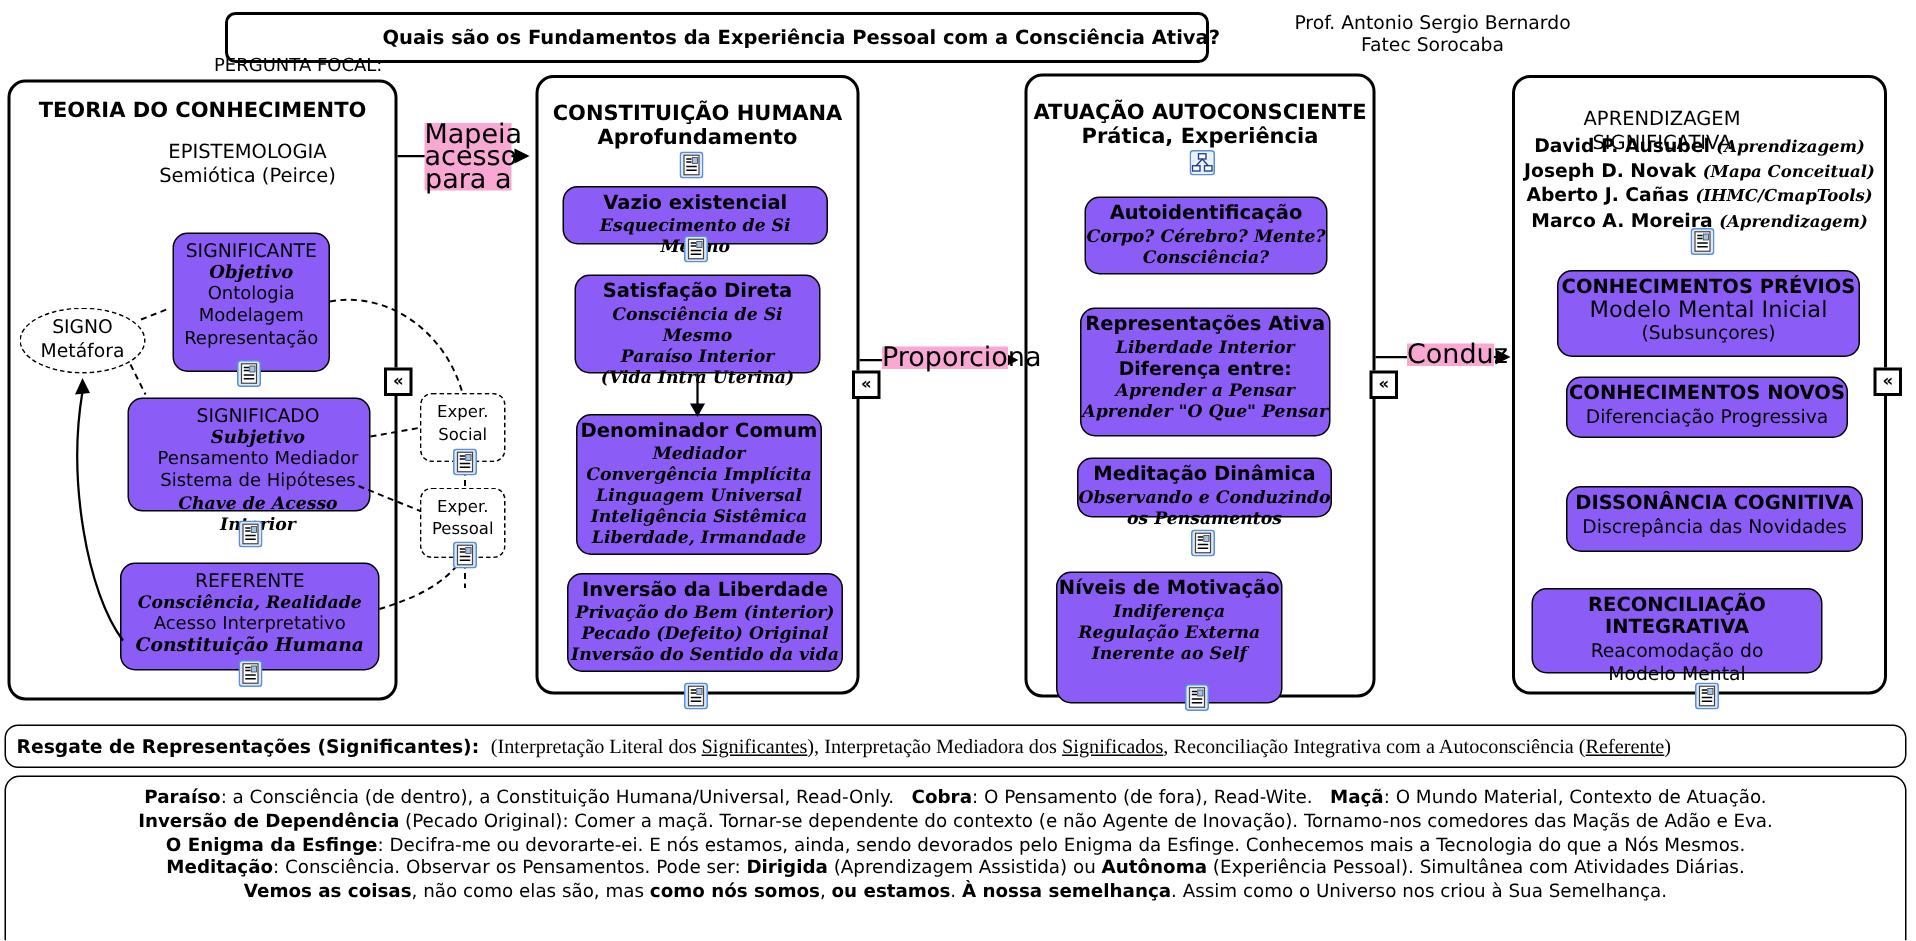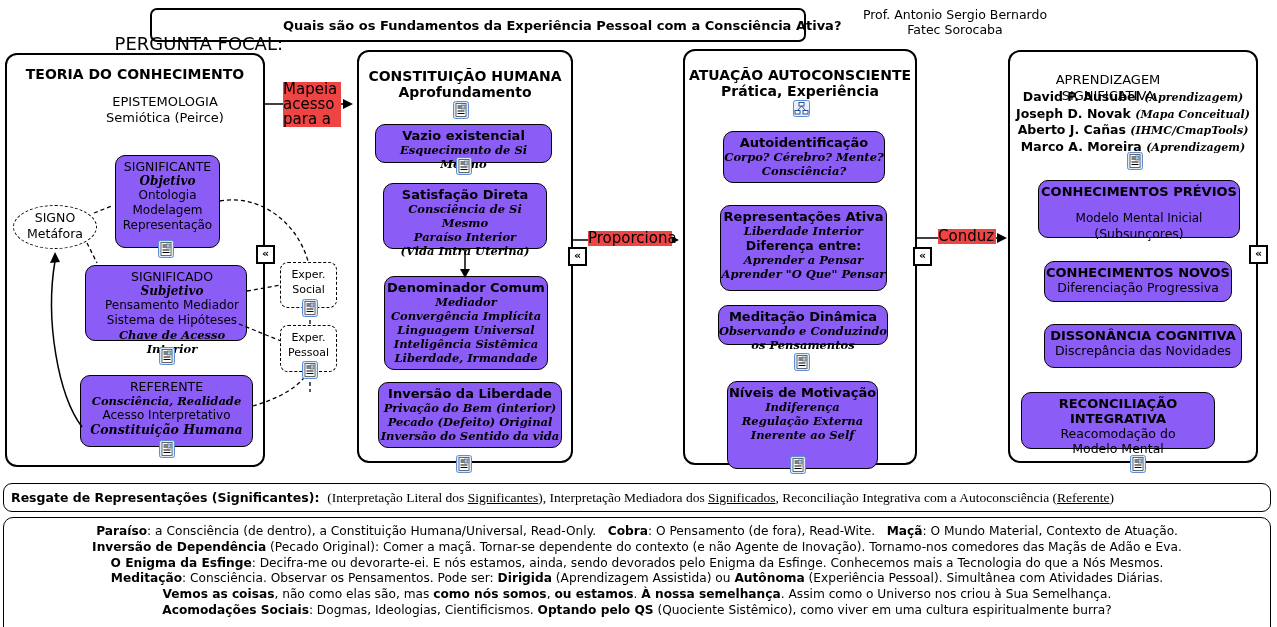--- a/index.html
+++ b/index.html
@@ -13,28 +13,28 @@
         z-index:2;box-sizing:border-box;padding-top:3px;}
   .nodetitle{font-weight:bold;font-size:13px;line-height:15px;}
   .nodehead{font-size:12.5px;line-height:15px;}
   .script{font-family:"DejaVu Serif",serif;font-style:italic;font-weight:bold;font-size:11.5px;line-height:14px;}
   .plain{font-size:12px;line-height:15px;}
   .boldsub{font-weight:bold;font-size:12.5px;line-height:15px;}
   .ellipse{position:absolute;border:1.5px dashed #000;border-radius:50%;background:#fff;z-index:2;
            text-align:center;font-size:12.5px;line-height:16px;box-sizing:border-box;padding-top:4px;}
   .dashedbox{position:absolute;border:1.5px dashed #000;border-radius:8px;background:#fff;z-index:5;
              text-align:center;font-size:11px;line-height:15px;box-sizing:border-box;padding-top:4px;}
-  .lbl{position:absolute;background:#ef4444;z-index:5;font-size:15px;text-align:left;line-height:15px;}
+  .lbl{position:absolute;background:#f9a8d4;z-index:5;font-size:18px;text-align:right;line-height:15px;}
   .overlay{position:absolute;left:0;top:0;z-index:3;pointer-events:none;}
   .ricon,.cicon{position:absolute;z-index:6;}
   .collapse{position:absolute;z-index:6;width:15px;height:15px;border:2px solid #000;background:#fff;
             font-size:11px;font-weight:bold;text-align:center;line-height:13px;box-sizing:content-box;}
   .focal{position:absolute;left:150px;top:8px;width:652px;height:30px;border:2px solid #000;border-radius:7px;
          background:#fff;display:flex;align-items:center;justify-content:center;white-space:nowrap;z-index:2;}
-  .focal .lab{font-size:18px;margin-top:36px;}
+  .focal .lab{font-size:12px;margin-top:36px;}
   .focal .q{font-weight:bold;font-size:13px;}
   .author{position:absolute;left:855px;top:8px;width:200px;text-align:center;font-size:12.5px;line-height:14.5px;z-index:2;}
   .bar{position:absolute;left:3px;top:483px;width:1268px;height:29px;border:1.5px solid #000;border-radius:9px;
        background:#fff;box-sizing:border-box;display:flex;align-items:center;padding-left:7px;
        font-family:"Liberation Serif",serif;font-size:13.5px;white-space:pre-wrap;overflow:hidden;z-index:2;}
   .bar .sansb{font-family:"DejaVu Sans",sans-serif;font-weight:bold;font-size:12.5px;}
   .bar .u{text-decoration:underline;}
   .notes{position:absolute;left:3px;top:517px;width:1268px;height:134px;border:1.5px solid #000;border-radius:10px;
          background:#fff;box-sizing:border-box;padding-top:6px;z-index:2;overflow:hidden;}
   .notes .nline{text-align:center;font-size:12.2px;line-height:15.8px;white-space:pre-wrap;}
@@ -169,40 +169,40 @@
     <div class="script">Liberdade Interior</div>
     <div class="boldsub">Diferença entre:</div>
     <div class="script">Aprender a Pensar</div>
     <div class="script">Aprender "O Que" Pensar</div>
   </div>
   <div class="node" style="left:718px;top:305px;width:170px;height:40px;">
     <div class="nodetitle">Meditação Dinâmica</div>
     <div class="script">Observando e Conduzindo</div>
     <div class="script">os Pensamentos</div>
   </div>
-  <div class="node" style="left:727px;top:381px;width:151px;height:88px;">
+  <div class="node" style="left:704px;top:381px;width:151px;height:88px;">
     <div class="nodetitle">Níveis de Motivação</div>
     <div class="script">Indiferença</div>
     <div class="script">Regulação Externa</div>
     <div class="script">Inerente ao Self</div>
   </div>
 
   <div class="coltitle reg" style="left:1008px;top:72px;width:200px;">APRENDIZAGEM SIGNIFICATIVA</div>
   <div class="abs" style="left:1008px;top:89px;width:250px;z-index:2;">
     <div class="authorline"><span>David P. Ausubel </span><span class="authnote">(Aprendizagem)</span></div>
     <div class="authorline"><span>Joseph D. Novak </span><span class="authnote">(Mapa Conceitual)</span></div>
     <div class="authorline"><span>Aberto J. Cañas </span><span class="authnote">(IHMC/CmapTools)</span></div>
     <div class="authorline"><span>Marco A. Moreira </span><span class="authnote">(Aprendizagem)</span></div>
   </div>
   <div class="node" style="left:1038px;top:180px;width:202px;height:58px;">
     <div class="nodetitle">CONHECIMENTOS PRÉVIOS</div>
-    <div class="plain" style="font-size:12px;margin-top:12px;">Modelo Mental Inicial</div>
+    <div class="plain" style="font-size:15px;">Modelo Mental Inicial</div>
     <div class="plain" style="font-size:12.5px;">(Subsunçores)</div>
   </div>
-  <div class="node" style="left:1044px;top:261px;width:188px;height:41px;">
+  <div class="node" style="left:1044px;top:251px;width:188px;height:41px;">
     <div class="nodetitle">CONHECIMENTOS NOVOS</div>
     <div class="plain" style="font-size:12.5px;">Diferenciação Progressiva</div>
   </div>
   <div class="node" style="left:1044px;top:324px;width:198px;height:44px;">
     <div class="nodetitle">DISSONÂNCIA COGNITIVA</div>
     <div class="plain" style="font-size:12.5px;">Discrepância das Novidades</div>
   </div>
   <div class="node" style="left:1021px;top:392px;width:194px;height:57px;">
     <div class="nodetitle">RECONCILIAÇÃO INTEGRATIVA</div>
     <div class="plain" style="font-size:12.5px;">Reacomodação do</div>
@@ -337,16 +337,15 @@
 
   <div class="bar">
     <span><span class="sansb">Resgate de Representações (Significantes): </span><span> (Interpretação Literal dos </span><span class="u">Significantes</span><span>), Interpretação Mediadora dos </span><span class="u">Significados</span><span>, Reconciliação Integrativa com a Autoconsciência (</span><span class="u">Referente</span><span>)</span></span>
   </div>
   <div class="notes">
     <div class="nline"><span class="b">Paraíso</span><span>: a Consciência (de dentro), a Constituição Humana/Universal, Read-Only.   </span><span class="b">Cobra</span><span>: O Pensamento (de fora), Read-Wite.   </span><span class="b">Maçã</span><span>: O Mundo Material, Contexto de Atuação.</span></div>
     <div class="nline"><span class="b">Inversão de Dependência</span><span> (Pecado Original): Comer a maçã. Tornar-se dependente do contexto (e não Agente de Inovação). Tornamo-nos comedores das Maçãs de Adão e Eva.</span></div>
     <div class="nline"><span class="b">O Enigma da Esfinge</span><span>: Decifra-me ou devorarte-ei. E nós estamos, ainda, sendo devorados pelo Enigma da Esfinge. Conhecemos mais a Tecnologia do que a Nós Mesmos.</span></div>
     <div class="nline"><span class="b">Meditação</span><span>: Consciência. Observar os Pensamentos. Pode ser: </span><span class="b">Dirigida</span><span> (Aprendizagem Assistida) ou </span><span class="b">Autônoma</span><span> (Experiência Pessoal). Simultânea com Atividades Diárias.</span></div>
     <div class="nline"><span class="b">Vemos as coisas</span><span>, não como elas são, mas </span><span class="b">como nós somos</span><span>, </span><span class="b">ou estamos</span><span>. </span><span class="b">À nossa semelhança</span><span>. Assim como o Universo nos criou à Sua Semelhança.</span></div>
-    <div class="nline"><span class="b">Acomodações Sociais</span><span>: Dogmas, Ideologias, Cientificismos. </span><span class="b">Optando pelo QS</span><span> (Quociente Sistêmico), como viver em uma cultura espiritualmente burra?</span></div>
   </div>
 
 </div>
 
 </body></html>

